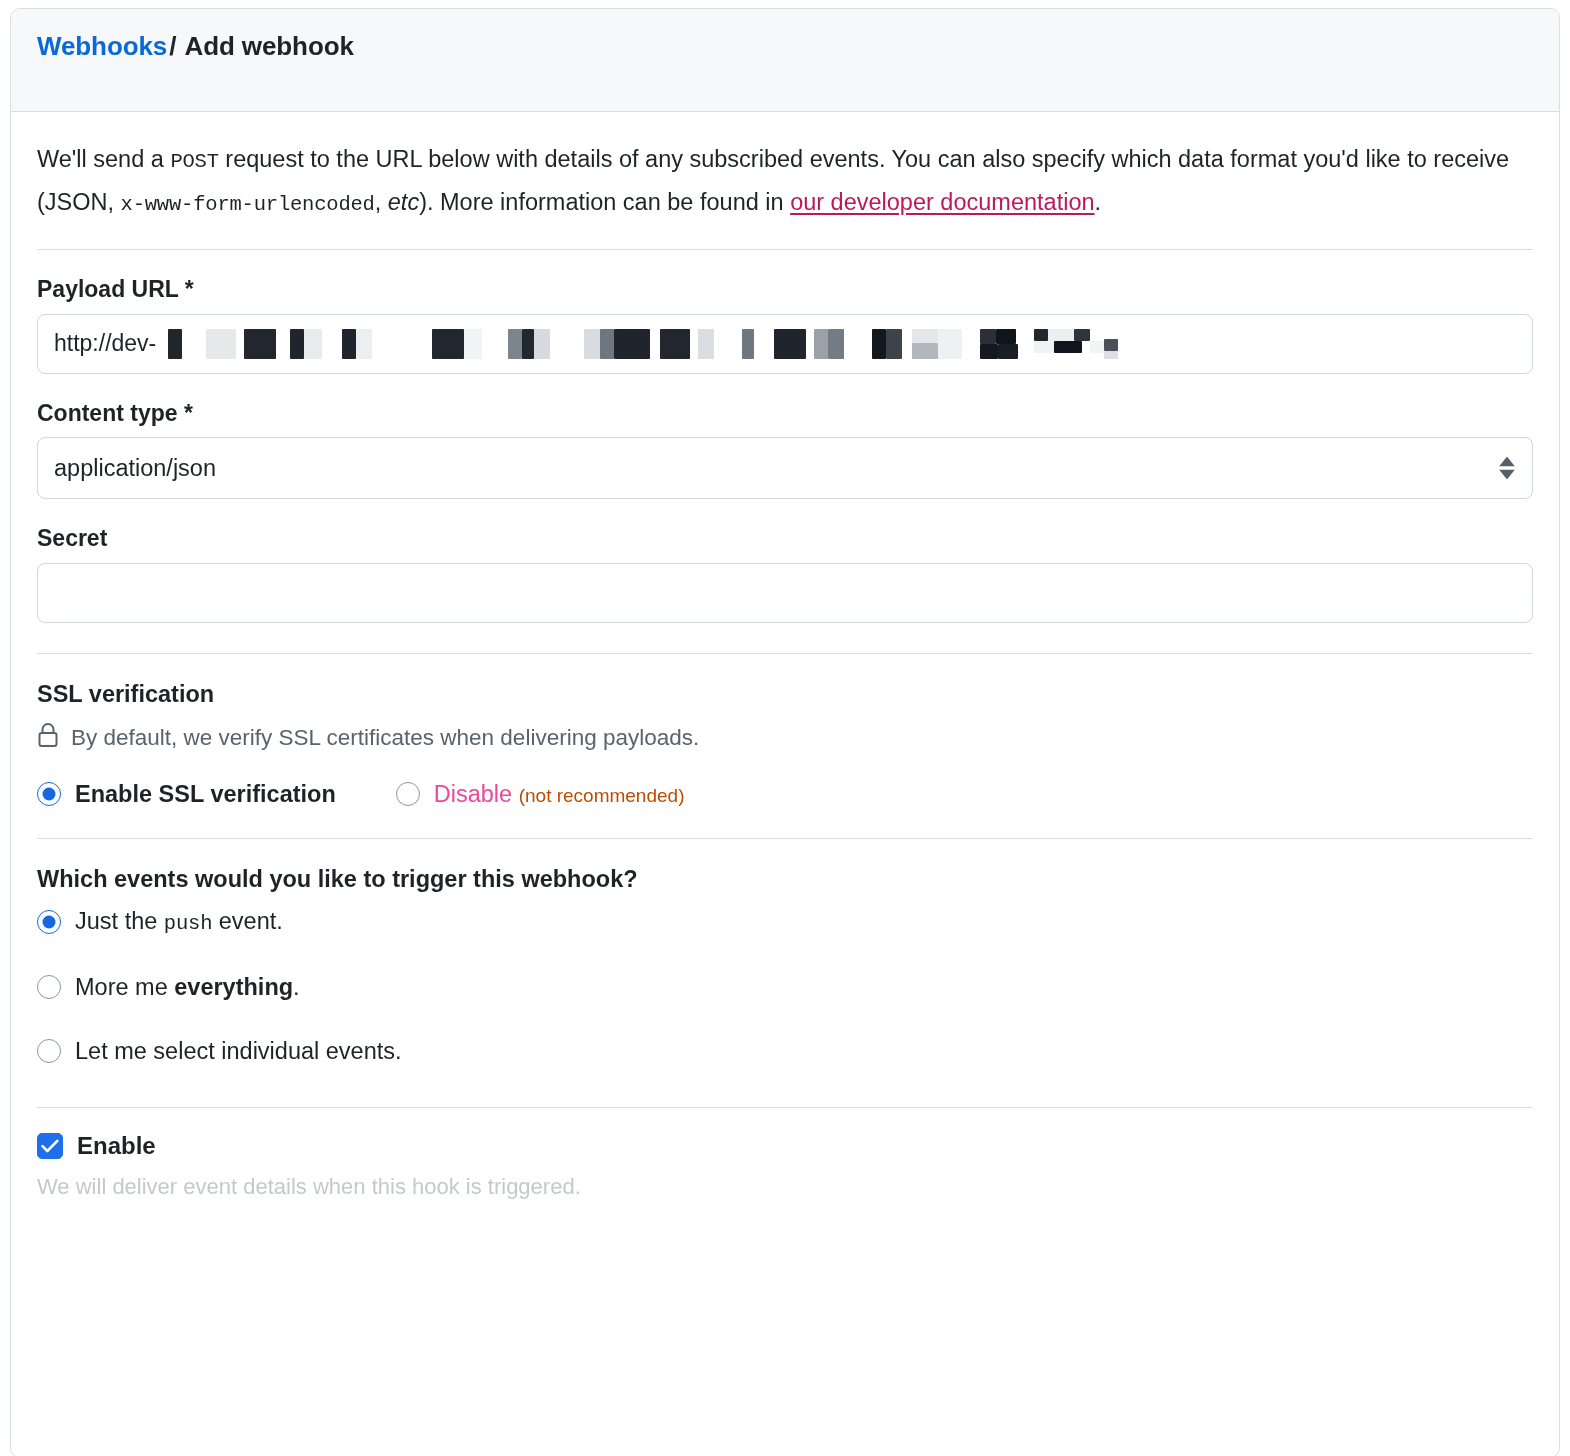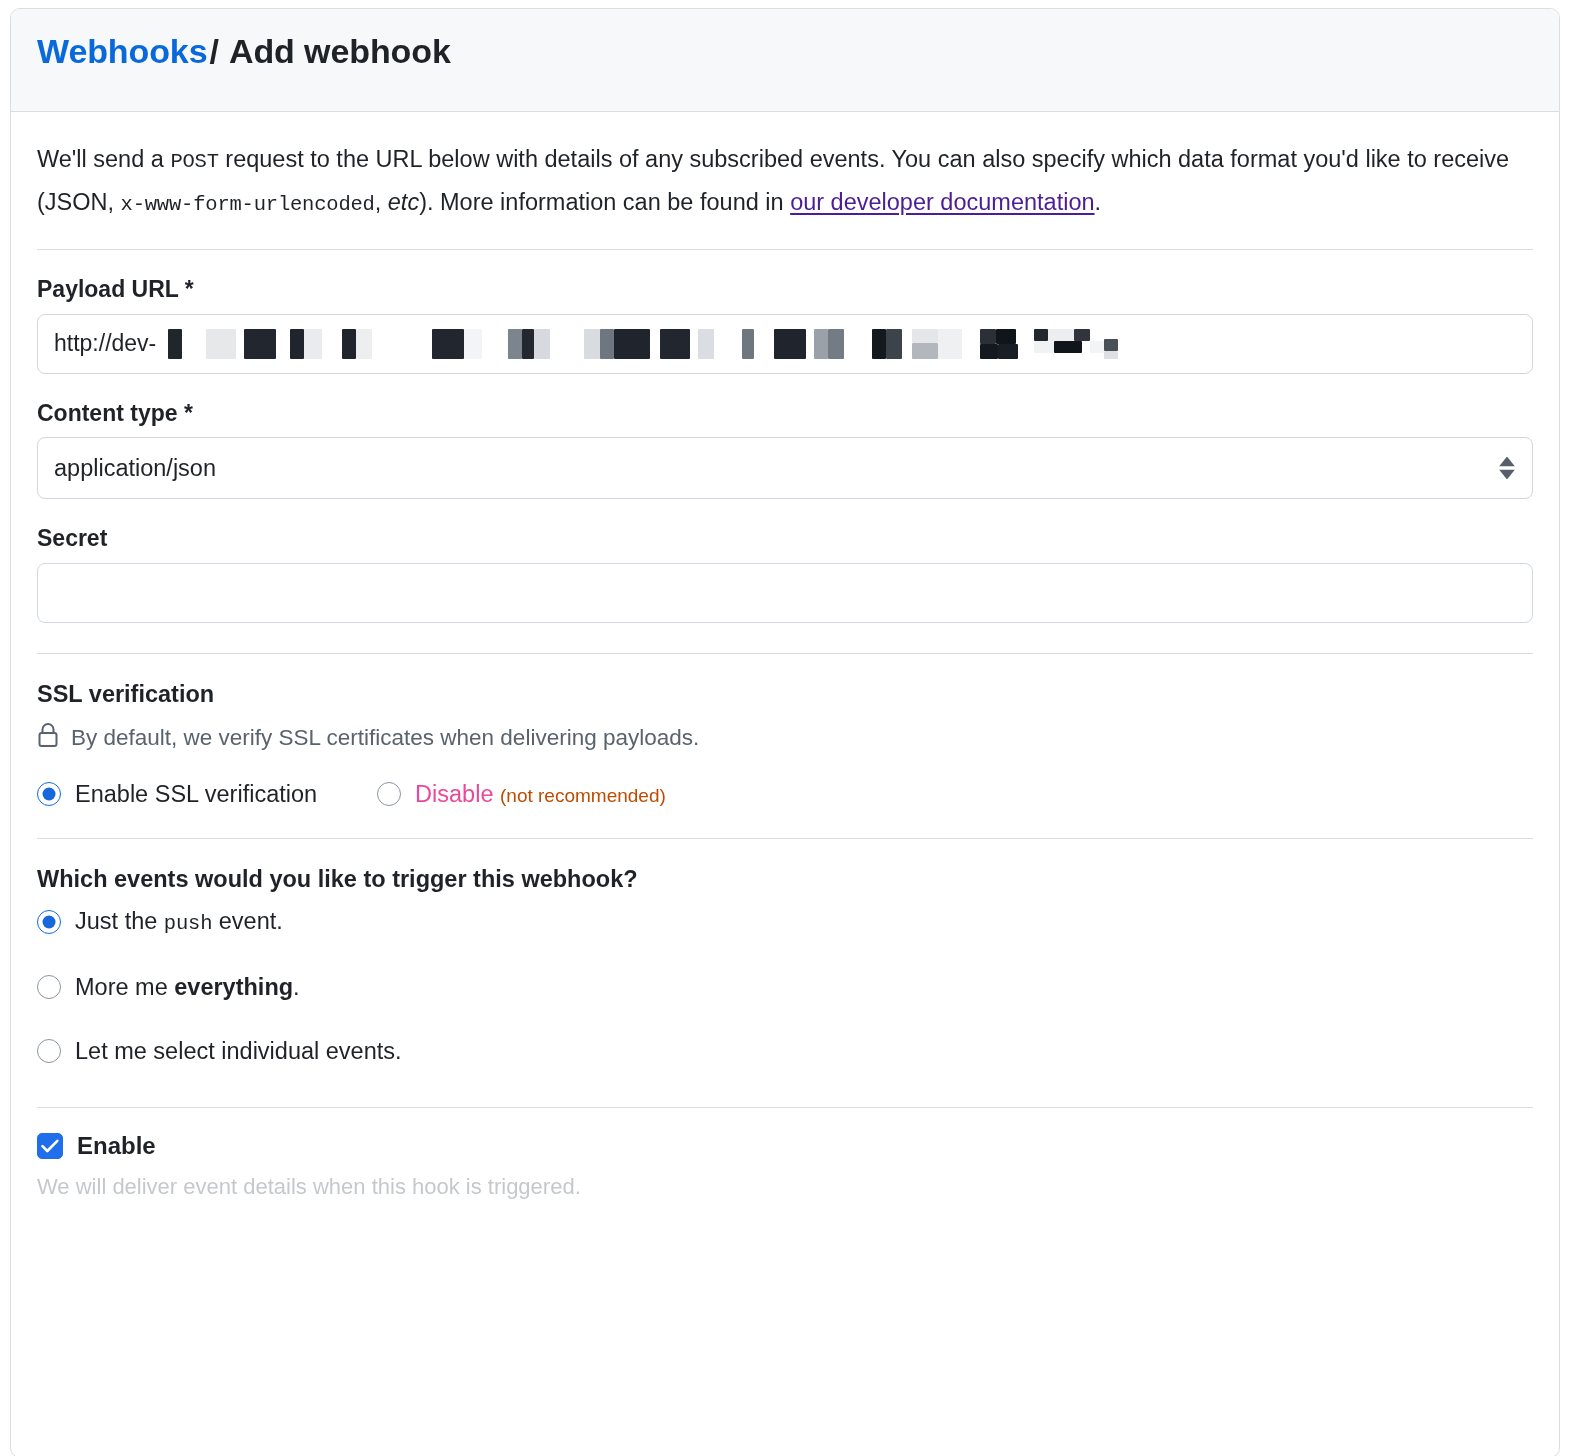--- a/index.html
+++ b/index.html
@@ -34,21 +34,21 @@
   }
 
   .card-header {
     background: #f6f8fa;
     border-bottom: 1px solid #d8dee4;
     padding: 22px 26px 22px 26px;
     height: 103px;
     box-sizing: border-box;
   }
   .breadcrumb {
-    font-size: 34px;
+    font-size: 26px;
     font-weight: 700;
     letter-spacing: -0.1px;
     line-height: 1.2;
     white-space: nowrap;
   }
   .breadcrumb .crumb-link {
     color: #0969da;
     text-decoration: none;
     cursor: pointer;
   }
@@ -73,21 +73,21 @@
     max-width: 1500px;
     margin: 0 0 6px 0;
   }
   .mono {
     font-family: "Liberation Mono", "DejaVu Sans Mono", monospace;
     font-size: 20.5px;
     letter-spacing: -0.2px;
   }
   .intro em { font-style: italic; }
   .intro a {
-    color: #4c1d95;
+    color: #be185d;
     text-decoration: underline;
     text-underline-offset: 3px;
     cursor: pointer;
   }
 
   .divider {
     height: 1px;
     background: #d8dee4;
     border: 0;
     margin: 24px 0 0 0;
@@ -223,21 +223,21 @@
     height: 13px;
     border-radius: 50%;
     background: #1668dc;
   }
 
   .radio-label {
     font-size: 23.5px;
     color: #1f2328;
     line-height: 1.2;
   }
-  .radio-label.bold { font-weight: 400; }
+  .radio-label.bold { font-weight: 700; }
   .radio-label .warn {
     color: #ec4899;
   }
   .radio-label .warn-small {
     color: #bc4c00;
     font-size: 19px;
     font-weight: 400;
   }
 
   .events-block { margin-top: 26px; }

